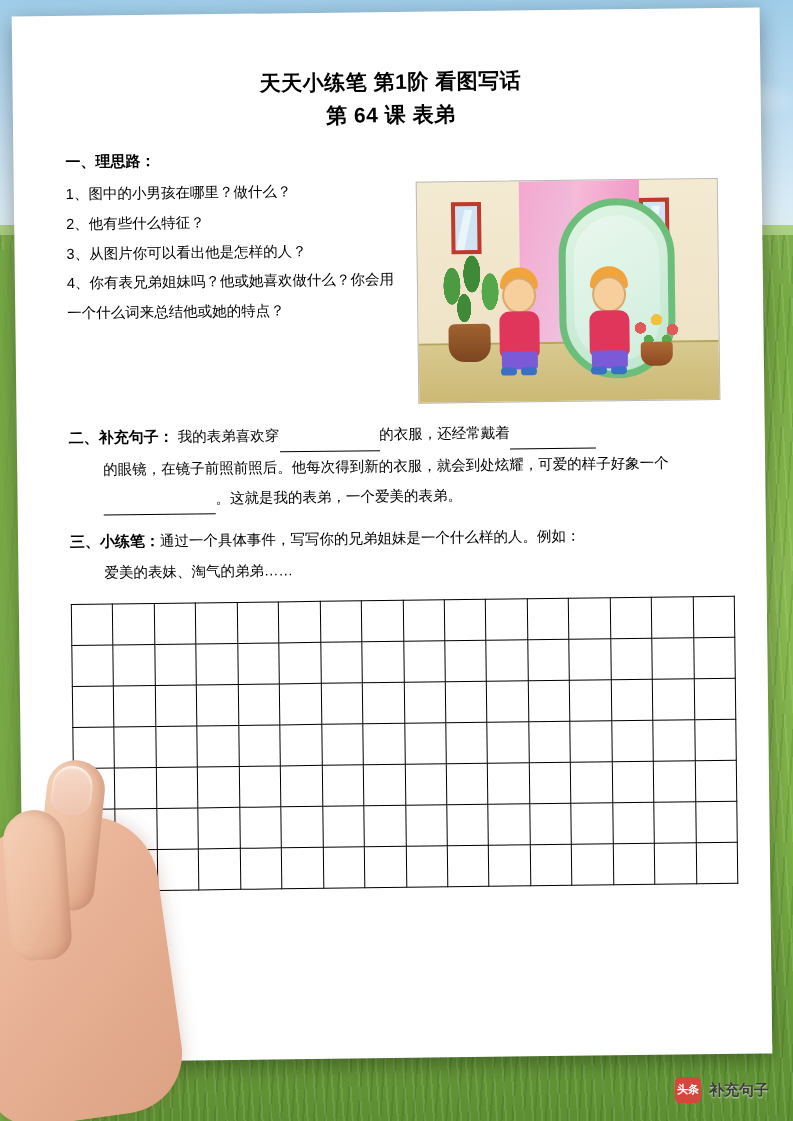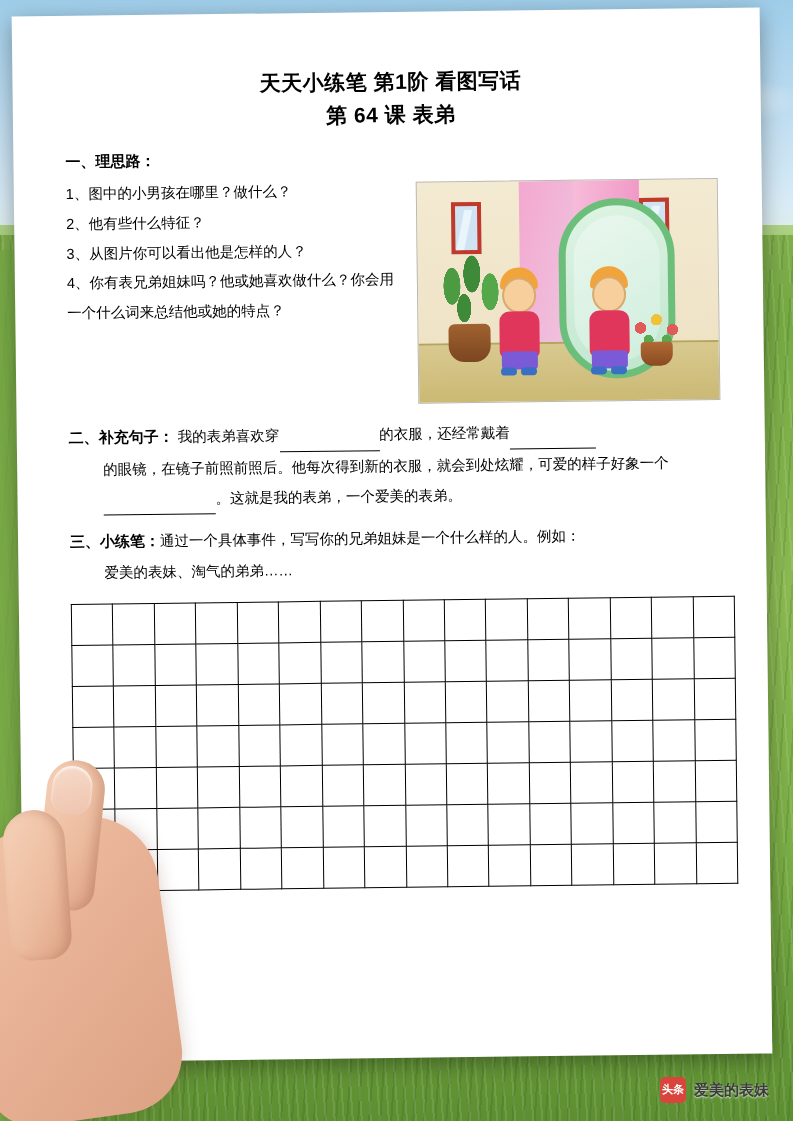--- a/index.html
+++ b/index.html
@@ -411,16 +411,16 @@
               </tr>
             </tbody>
           </table>
       </div>
 
     </div>
   </div>
 
   <div class="watermark">
     <span class="wm-logo">头条</span>
-    <span>爱美的表妹</span>
+    <span>补充句子</span>
   </div>
 
 </div>
 
 </body></html>

